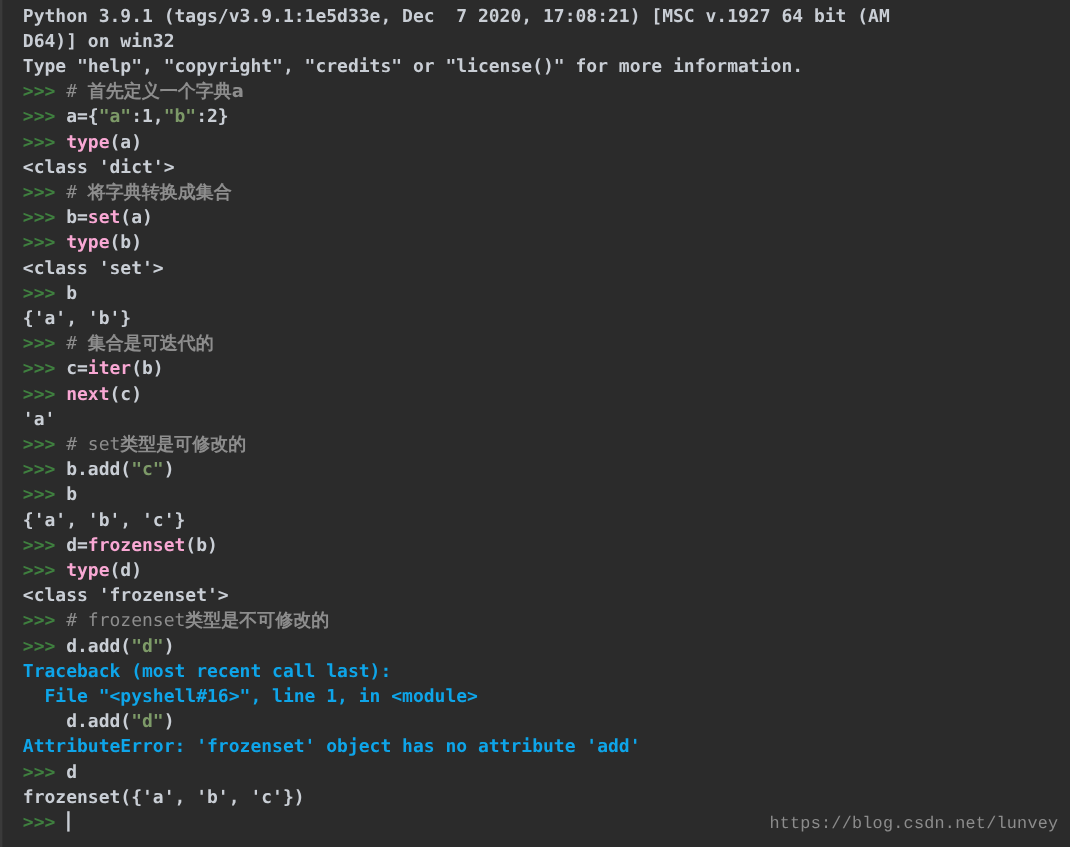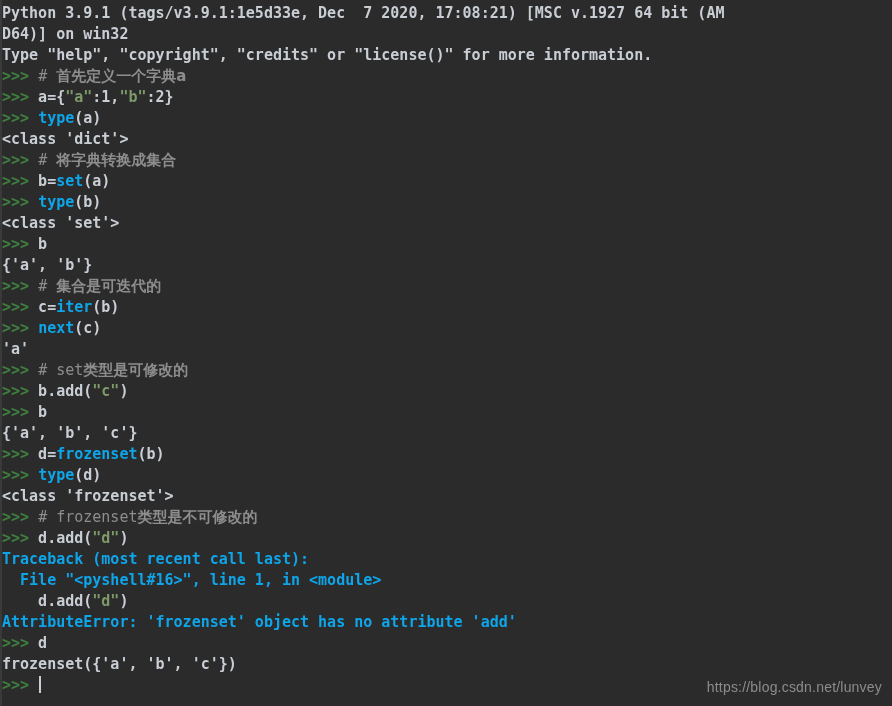--- a/index.html
+++ b/index.html
@@ -15,52 +15,52 @@
     background: #2b2b2b;
     overflow: hidden;
     font-family: "DejaVu Sans Mono", "Liberation Mono", monospace;
     font-size: 15px;
     font-weight: bold;
     line-height: 21px;
     letter-spacing: 0px;
     -webkit-font-smoothing: none;
   }
   #lines {
-    padding: 3px 0 0 2px;
+    padding: 3px 0 0 19px;
     white-space: pre;
   }
   .line {
     height: 21px;
     white-space: pre;
     overflow: visible;
   }
   
   .t-plain    { color: #c9ced5; }
   .t-prompt   { color: #3f7f3f; }
-  .t-builtin  { color: #0ea5e9; }
+  .t-builtin  { color: #f9a8d4; }
   .t-string   { color: #7d9a68; }
   .t-comment  { color: #8d8d8d; font-weight: normal; }
   .t-error    { color: #0ea5e9; }
   .t-cjk      { font-family: "DejaVu Sans", "Liberation Sans", sans-serif; font-weight: bold; }
 
   .cursor {
     display: inline-block;
     width: 2px;
     height: 17px;
     background: #c9ced5;
     vertical-align: -3px;
     margin-left: 1px;
   }
 
   #watermark {
     position: absolute;
     right: 10px;
     bottom: 8px;
     color: #8c8c8c;
-    font-family: Liberation Sans, sans-serif;
+    font-family: Liberation Mono, monospace;
     font-size: 14px;
     font-weight: normal;
     letter-spacing: 0.2px;
   }
   #left-edge {
     position: absolute;
     left: 0; top: 0;
     width: 2px; height: 706px;
     background: #3a3a3a;
   }

